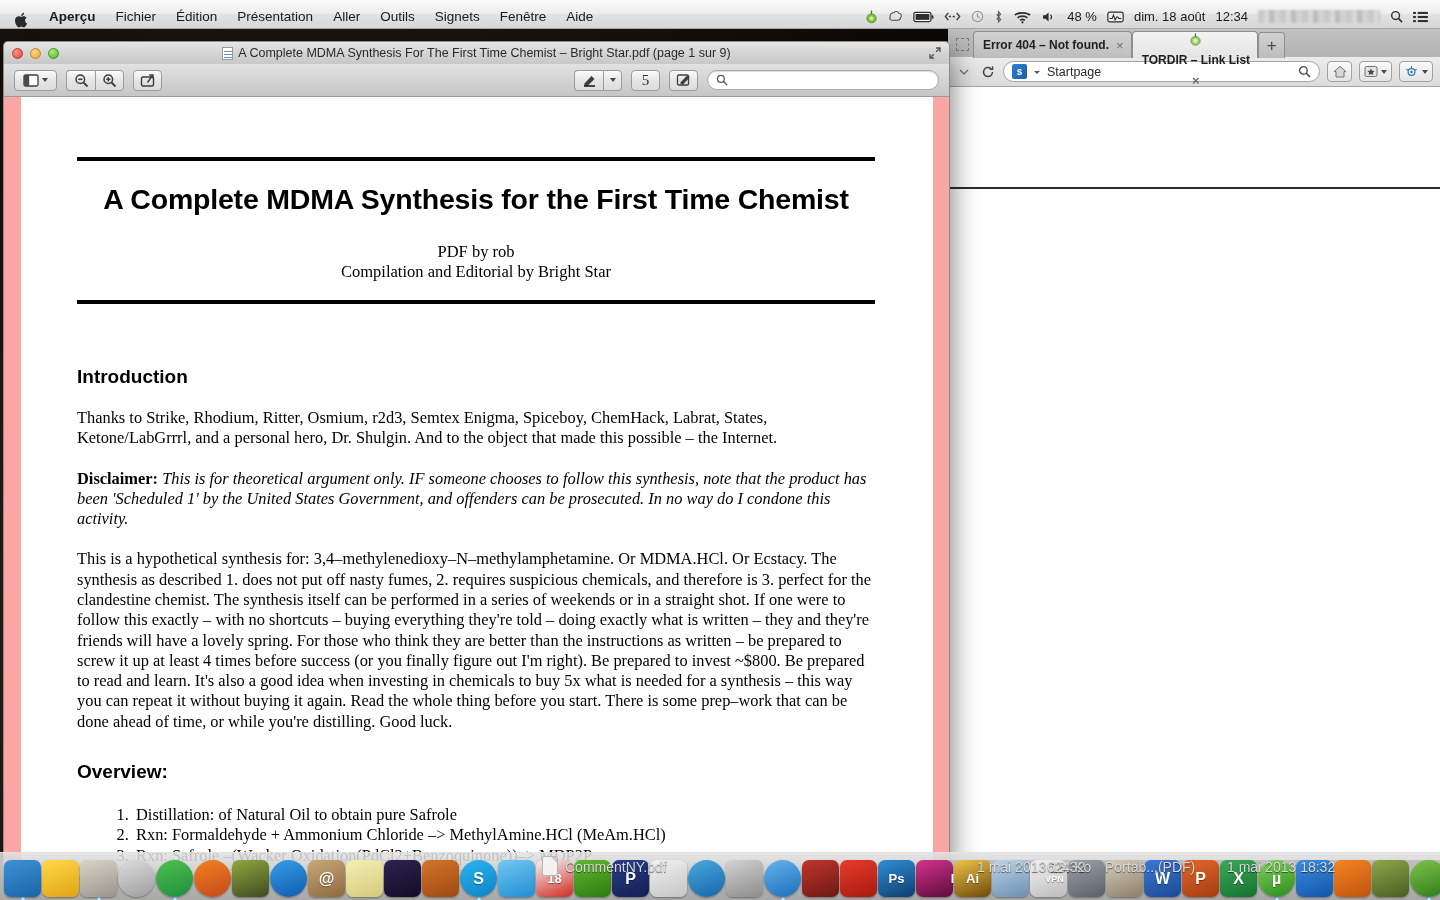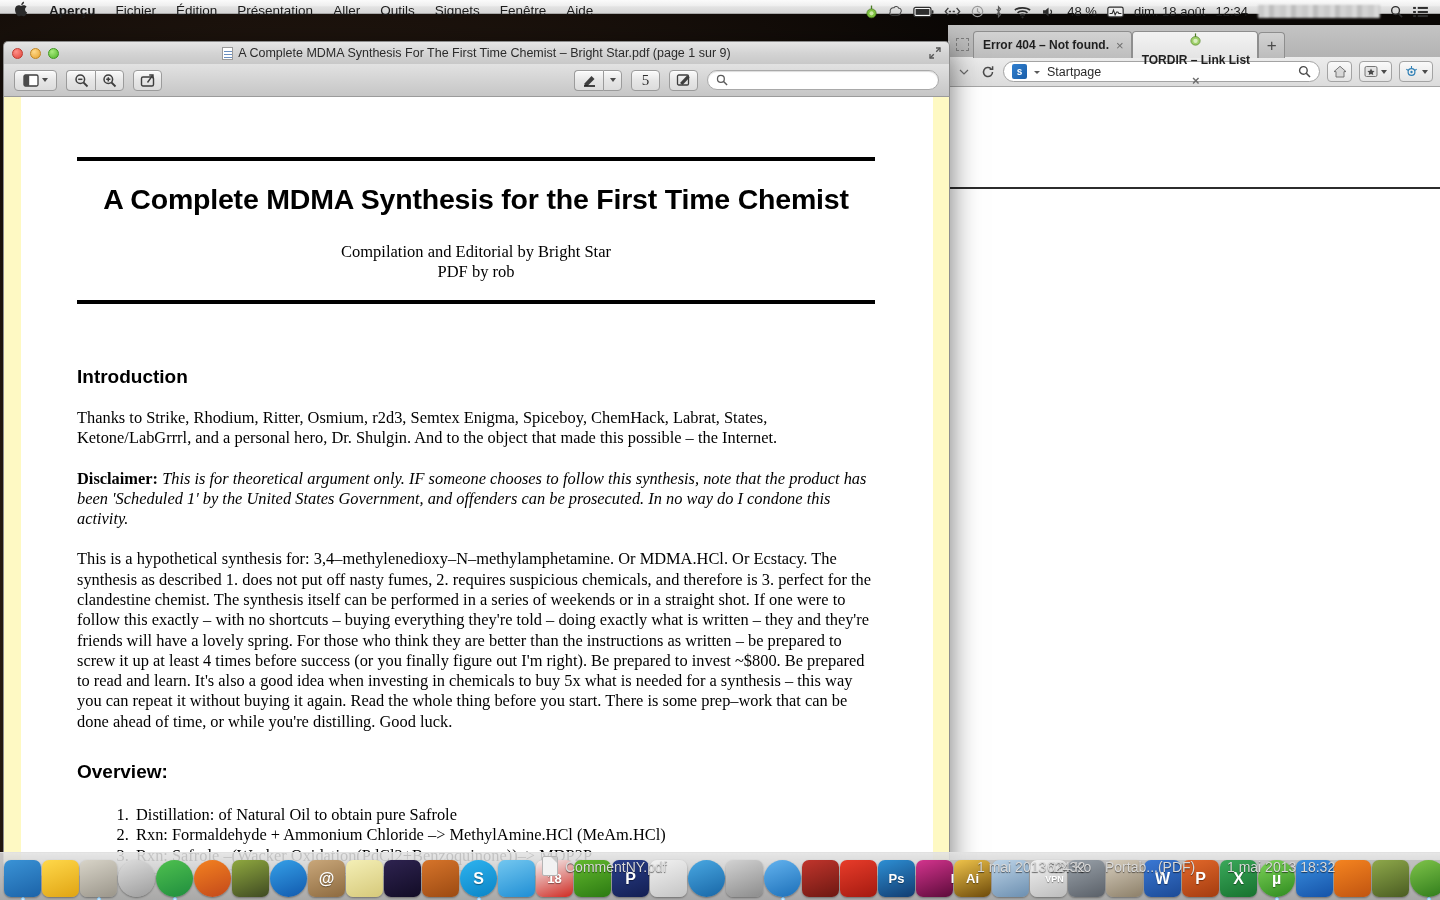--- a/index.html
+++ b/index.html
@@ -13,24 +13,24 @@
   
   .desktop {
     position: absolute; left: 0; top: 0; width: 1440px; height: 900px;
     background:
       radial-gradient(circle at 22% 72%, #4a3524 0%, #241810 38%, #0a0705 70%),
       linear-gradient(180deg, #1a1209 0%, #090603 100%);
   }
 
   
   .menubar {
-    position: absolute; left: 0; top: 0; width: 1440px; height: 14px;
+    position: absolute; left: 0; top: 0; width: 1440px; height: 29px;
     background: linear-gradient(180deg, #fbfbfb 0%, #eeeeee 46%, #e3e3e3 52%, #d6d6d6 100%);
     border-bottom: 1px solid #a8a8a8;
-    display: flex; align-items: flex-start; z-index: 60;
+    display: flex; align-items: flex-end; z-index: 60;
     font-size: 13.5px; color: #1b1b1b;
   }
   .menubar .apple {
     margin-left: 14px; margin-right: 11px; width: 14px; height: 17px;
     display: flex; align-items: center; justify-content: center;
   }
   .menubar .mitem { padding: 0 10px; white-space: nowrap; line-height: 22px; }
   .menubar .mitem.bold { font-weight: bold; }
   .menubar .right { margin-left: auto; display: flex; align-items: center; height: 23px; }
   .menubar .right > * { margin-right: 10px; }
@@ -85,21 +85,21 @@
   .searchbox {
     margin-left: auto; width: 232px; height: 20px; border-radius: 10px;
     background: #fff; border: 1px solid #a9a9a9;
     display: flex; align-items: center; padding: 0 8px; gap: 5px;
     box-shadow: 0 1px 1px rgba(0,0,0,.14) inset;
   }
   .searchbox input { border: none; outline: none; font-size: 12px; width: 100%; background: transparent;
     font-family: "Liberation Sans", sans-serif; }
 
   .prev-body {
-    height: 779px; background: #fef9c3; overflow: hidden;
+    height: 779px; background: #fca5a5; overflow: hidden;
     border-left: 1px solid #8d8d8d; border-right: 1px solid #8d8d8d; border-bottom: 1px solid #8d8d8d;
     position: relative;
   }
 
   
   .pdf-page {
     position: absolute; left: 17px; top: 0px; width: 912px; height: 900px;
     background: #fff;
     padding: 60px 58px 0 56px;
   }
@@ -414,22 +414,22 @@
           </span>
           <input type="text" placeholder="" style="">
         </div>
       </div>
     </div>
 
     <div class="prev-body">
       <div class="pdf-page">
         <div class="rule-top"></div>
         <div class="doc-title">A Complete MDMA Synthesis for the First Time Chemist</div>
+        <div class="doc-sub">PDF by rob</div>
         <div class="doc-sub">Compilation and Editorial by Bright Star</div>
-        <div class="doc-sub">PDF by rob</div>
         <div class="rule-bot"></div>
 
         <div class="sec-head">Introduction</div>
         <div class="para">Thanks to Strike, Rhodium, Ritter, Osmium, r2d3, Semtex Enigma, Spiceboy, ChemHack, Labrat, States, Ketone/LabGrrrl, and a personal hero, Dr. Shulgin. And to the object that made this possible – the Internet.</div>
         <div class="para">
           <b>Disclaimer:</b>
           <i>This is for theoretical argument only. IF someone chooses to follow this synthesis, note that the product has been 'Scheduled 1' by the United States Government, and offenders can be prosecuted. In no way do I condone this activity.</i>
         </div>
         <div class="para">This is a hypothetical synthesis for: 3,4–methylenedioxy–N–methylamphetamine. Or MDMA.HCl. Or Ecstacy. The synthesis as described 1. does not put off nasty fumes, 2. requires suspicious chemicals, and therefore is 3. perfect for the clandestine chemist. The synthesis itself can be performed in a series of weekends or in a straight shot. If one were to follow this exactly – with no shortcuts – buying everything they're told – doing exactly what is written – they and they're friends will have a lovely spring. For those who think they are better than the instructions as written – be prepared to screw it up at least 4 times before success (or you finally figure out I'm right). Be prepared to invest ~$800. Be prepared to read and learn. It's also a good idea when investing in chemicals to buy 5x what is needed for a synthesis – this way you can repeat it without buying it again. Read the whole thing before you start. There is some prep–work that can be done ahead of time, or while you're distilling. Good luck.</div>
 

